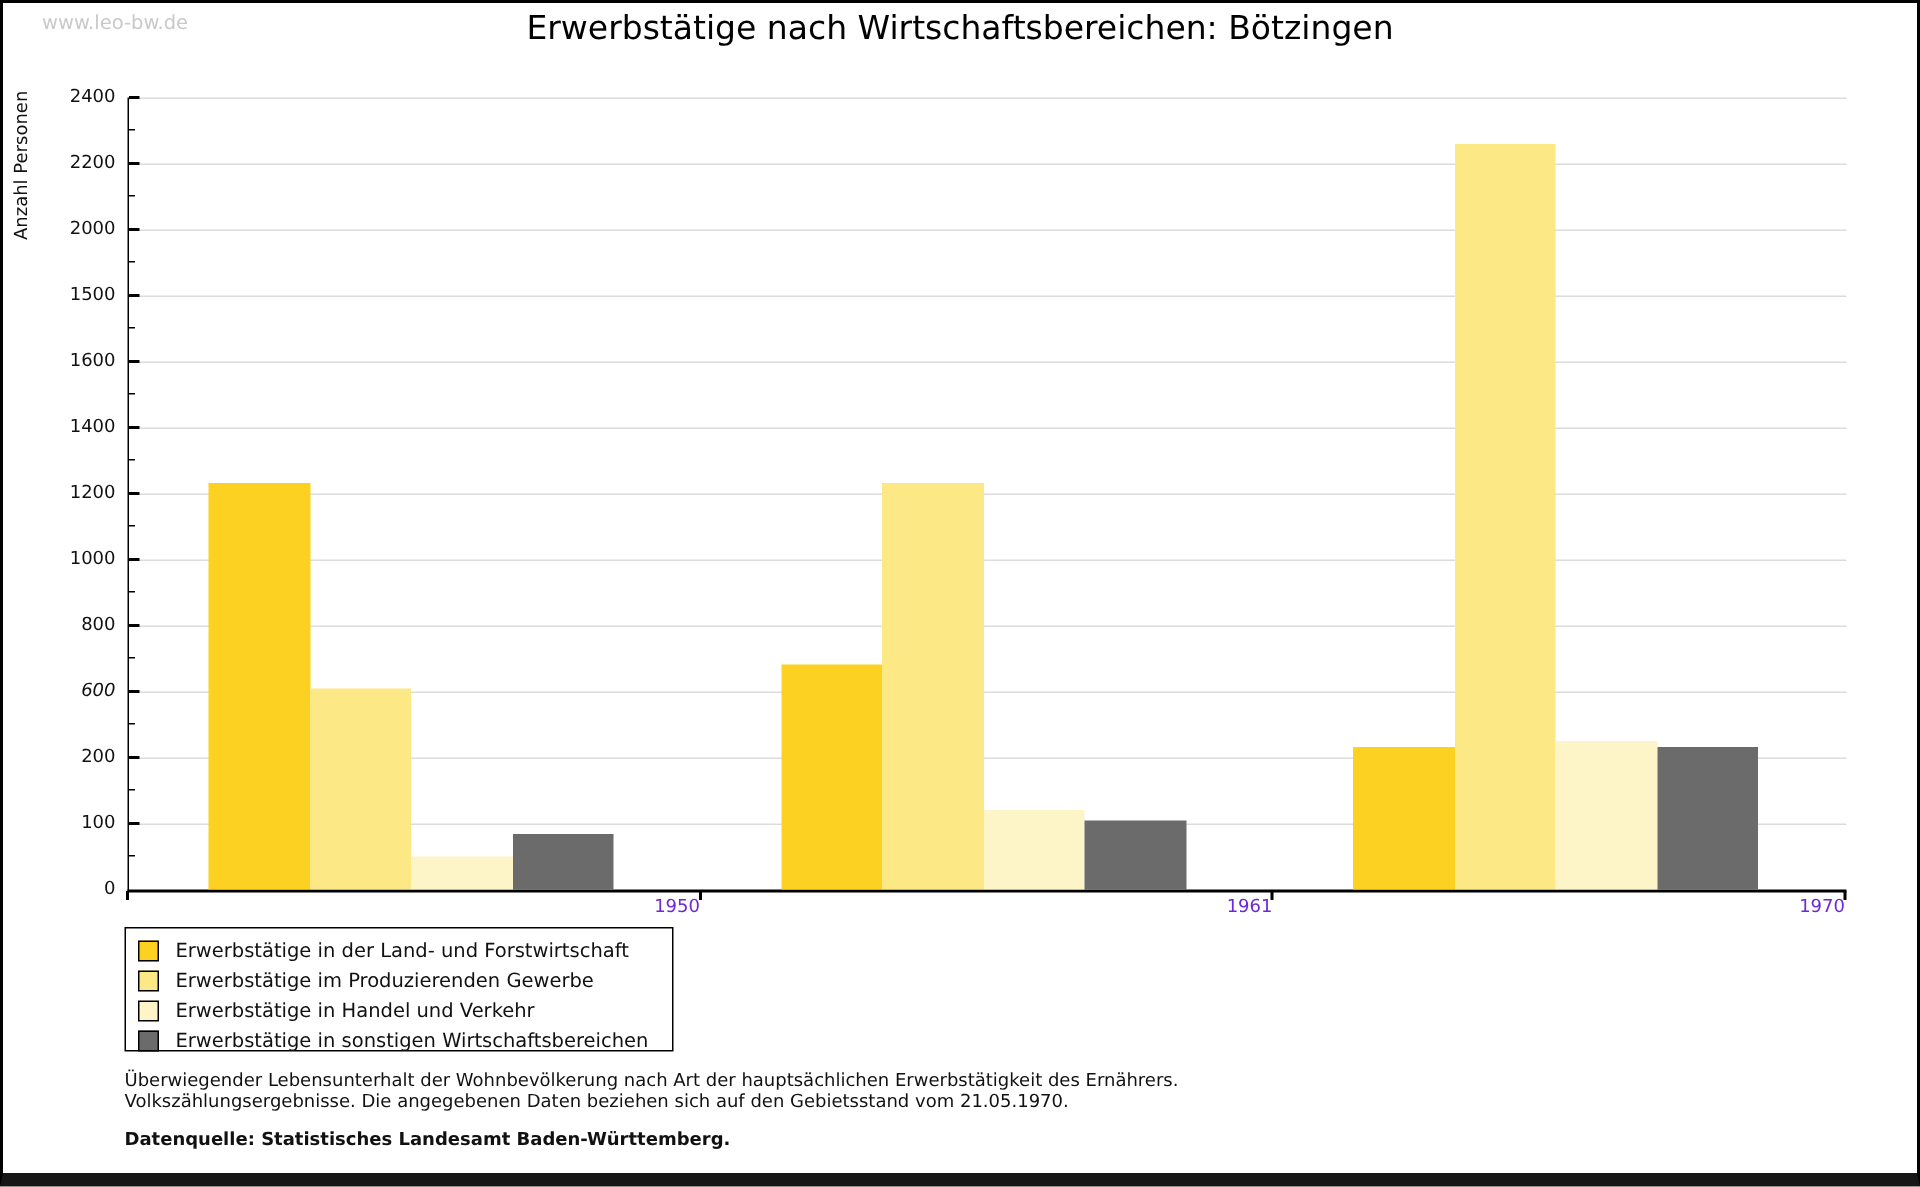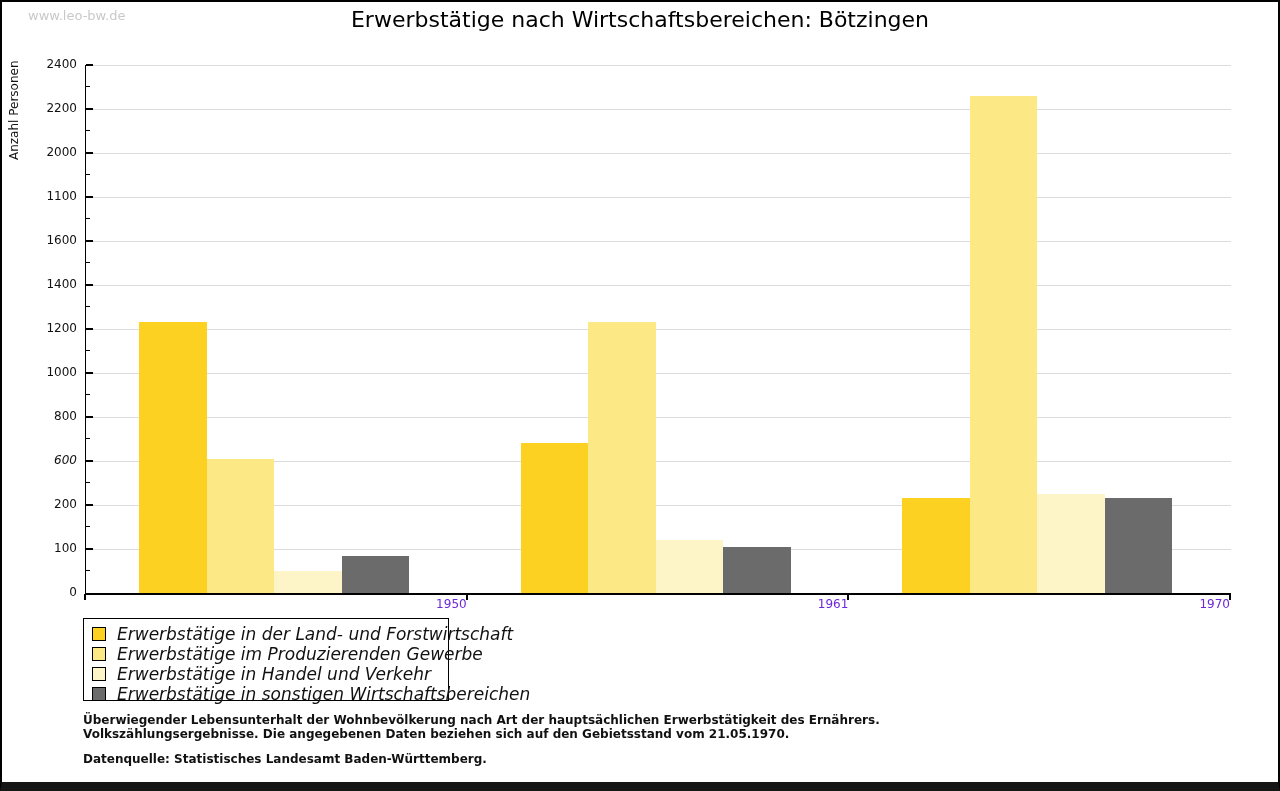--- a/index.html
+++ b/index.html
@@ -27,44 +27,44 @@
   .bar { position:absolute; bottom:0; }
   .y-tick-label { position:absolute; width:48px; text-align:right; font-size:12px; color:#111; }
   .x-tick-label { position:absolute; top:595px; text-align:right; font-size:12px; color:#6d28d9; }
   .xtick { position:absolute; top:592px; width:2px; height:6px; background:#000; }
   .legend {
     position:absolute; left:81px; top:616px; width:366px; height:83px;
     border:1px solid #000; box-sizing:border-box; padding:5px 0 0 8px;
   }
   .legend-item { display:flex; align-items:center; height:20px; }
   .legend-swatch { width:12px; height:12px; border:1px solid #000; margin-right:11px; flex:none; }
-  .legend-label { font-size:17px; color:#111; white-space:nowrap;font-style:italic; }
+  .legend-label { font-size:13px; color:#111; white-space:nowrap; }
   .footnote { position:absolute; left:81px; font-size:12px; line-height:14px; color:#111; }
-  .fn-main { top:711px;font-weight:bold; }
+  .fn-main { top:711px; }
   .fn-source { top:750px;font-weight:bold; }
 </style>
 </head>
 <body>
 
 <div class="page">
   <div class="watermark">www.leo-bw.de</div>
   <div class="chart-title">Erwerbstätige nach Wirtschaftsbereichen: Bötzingen</div>
   <div class="y-axis-label">Anzahl Personen</div>
 
   <div id="y-tick-labels">
       <div class="y-tick-label" style="left: 27px; top: 583px;">0</div>
       <div class="y-tick-label" style="left: 27px; top: 539px;">100</div>
       <div class="y-tick-label" style="left: 27px; top: 495px;">200</div>
       <div class="y-tick-label" style="left: 27px; top: 451px; font-style: italic;">600</div>
       <div class="y-tick-label" style="left: 27px; top: 407px;">800</div>
       <div class="y-tick-label" style="left: 27px; top: 363px;">1000</div>
       <div class="y-tick-label" style="left: 27px; top: 319px;">1200</div>
       <div class="y-tick-label" style="left: 27px; top: 275px;">1400</div>
       <div class="y-tick-label" style="left: 27px; top: 231px;">1600</div>
-      <div class="y-tick-label" style="left: 27px; top: 187px;">1100</div>
+      <div class="y-tick-label" style="left: 27px; top: 187px;">1500</div>
       <div class="y-tick-label" style="left: 27px; top: 143px;">2000</div>
       <div class="y-tick-label" style="left: 27px; top: 99px;">2200</div>
       <div class="y-tick-label" style="left: 27px; top: 55px;">2400</div>
     </div>
 
   <div class="plot" id="plot">
       <div class="ytick minor" style="top: 505px; width: 4px;"></div>
       <div class="gridline" style="top: 483.5px; background: rgb(220, 220, 220);"></div>
       <div class="ytick" style="top: 483px; width: 7px;"></div>
       <div class="ytick minor" style="top: 461px; width: 4px;"></div>

